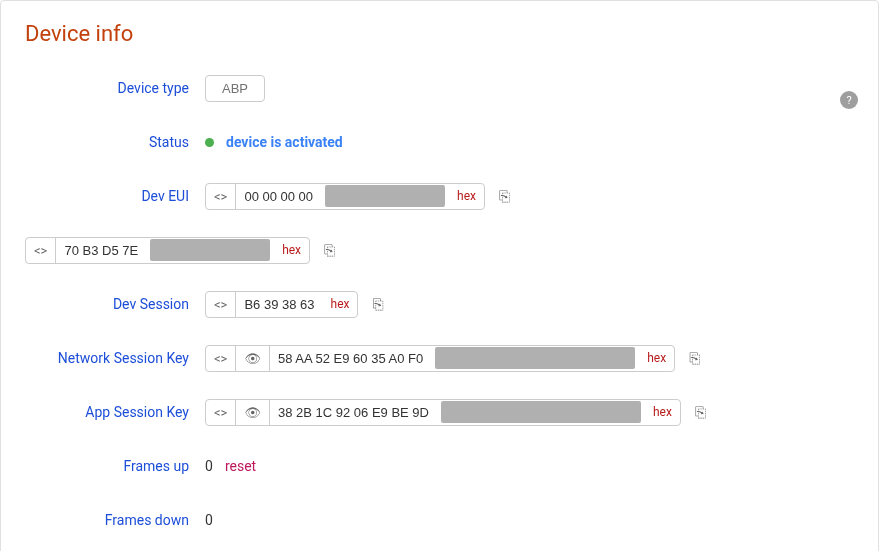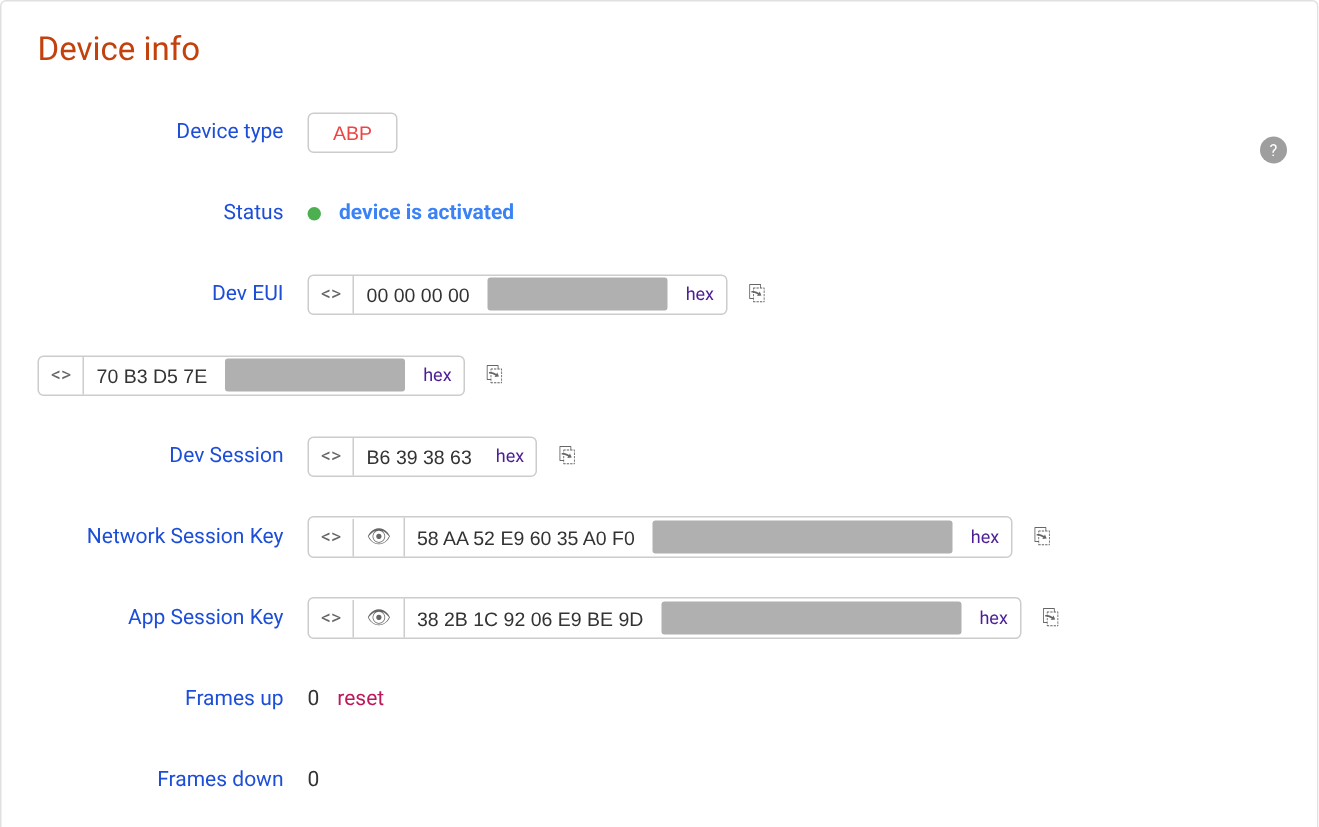--- a/index.html
+++ b/index.html
@@ -57,21 +57,21 @@
       display: flex;
       align-items: center;
       gap: 6px;
     }
     .device-type-btn {
       border: 1px solid #ccc;
       background: #fff;
       border-radius: 4px;
       padding: 5px 16px;
       font-size: 13px;
-      color: #ef4444;
+      color: #737373;
       cursor: pointer;
     }
     .status-dot {
       width: 9px;
       height: 9px;
       border-radius: 50%;
       background: #4caf50;
       display: inline-block;
       margin-right: 6px;
     }
@@ -122,21 +122,21 @@
     .input-hidden-lg {
       background: #b0b0b0;
       width: 200px;
       height: 22px;
       border-radius: 2px;
       margin: 0 4px;
     }
     .hex-label {
       padding: 5px 8px;
       font-size: 12px;
-      color: #4c1d95;
+      color: #b91c1c;
     }
     .copy-icon {
       padding: 5px 8px;
       color: #666;
       font-size: 14px;
       cursor: pointer;
       display: flex;
       align-items: center;
     }
     .frames-value {

